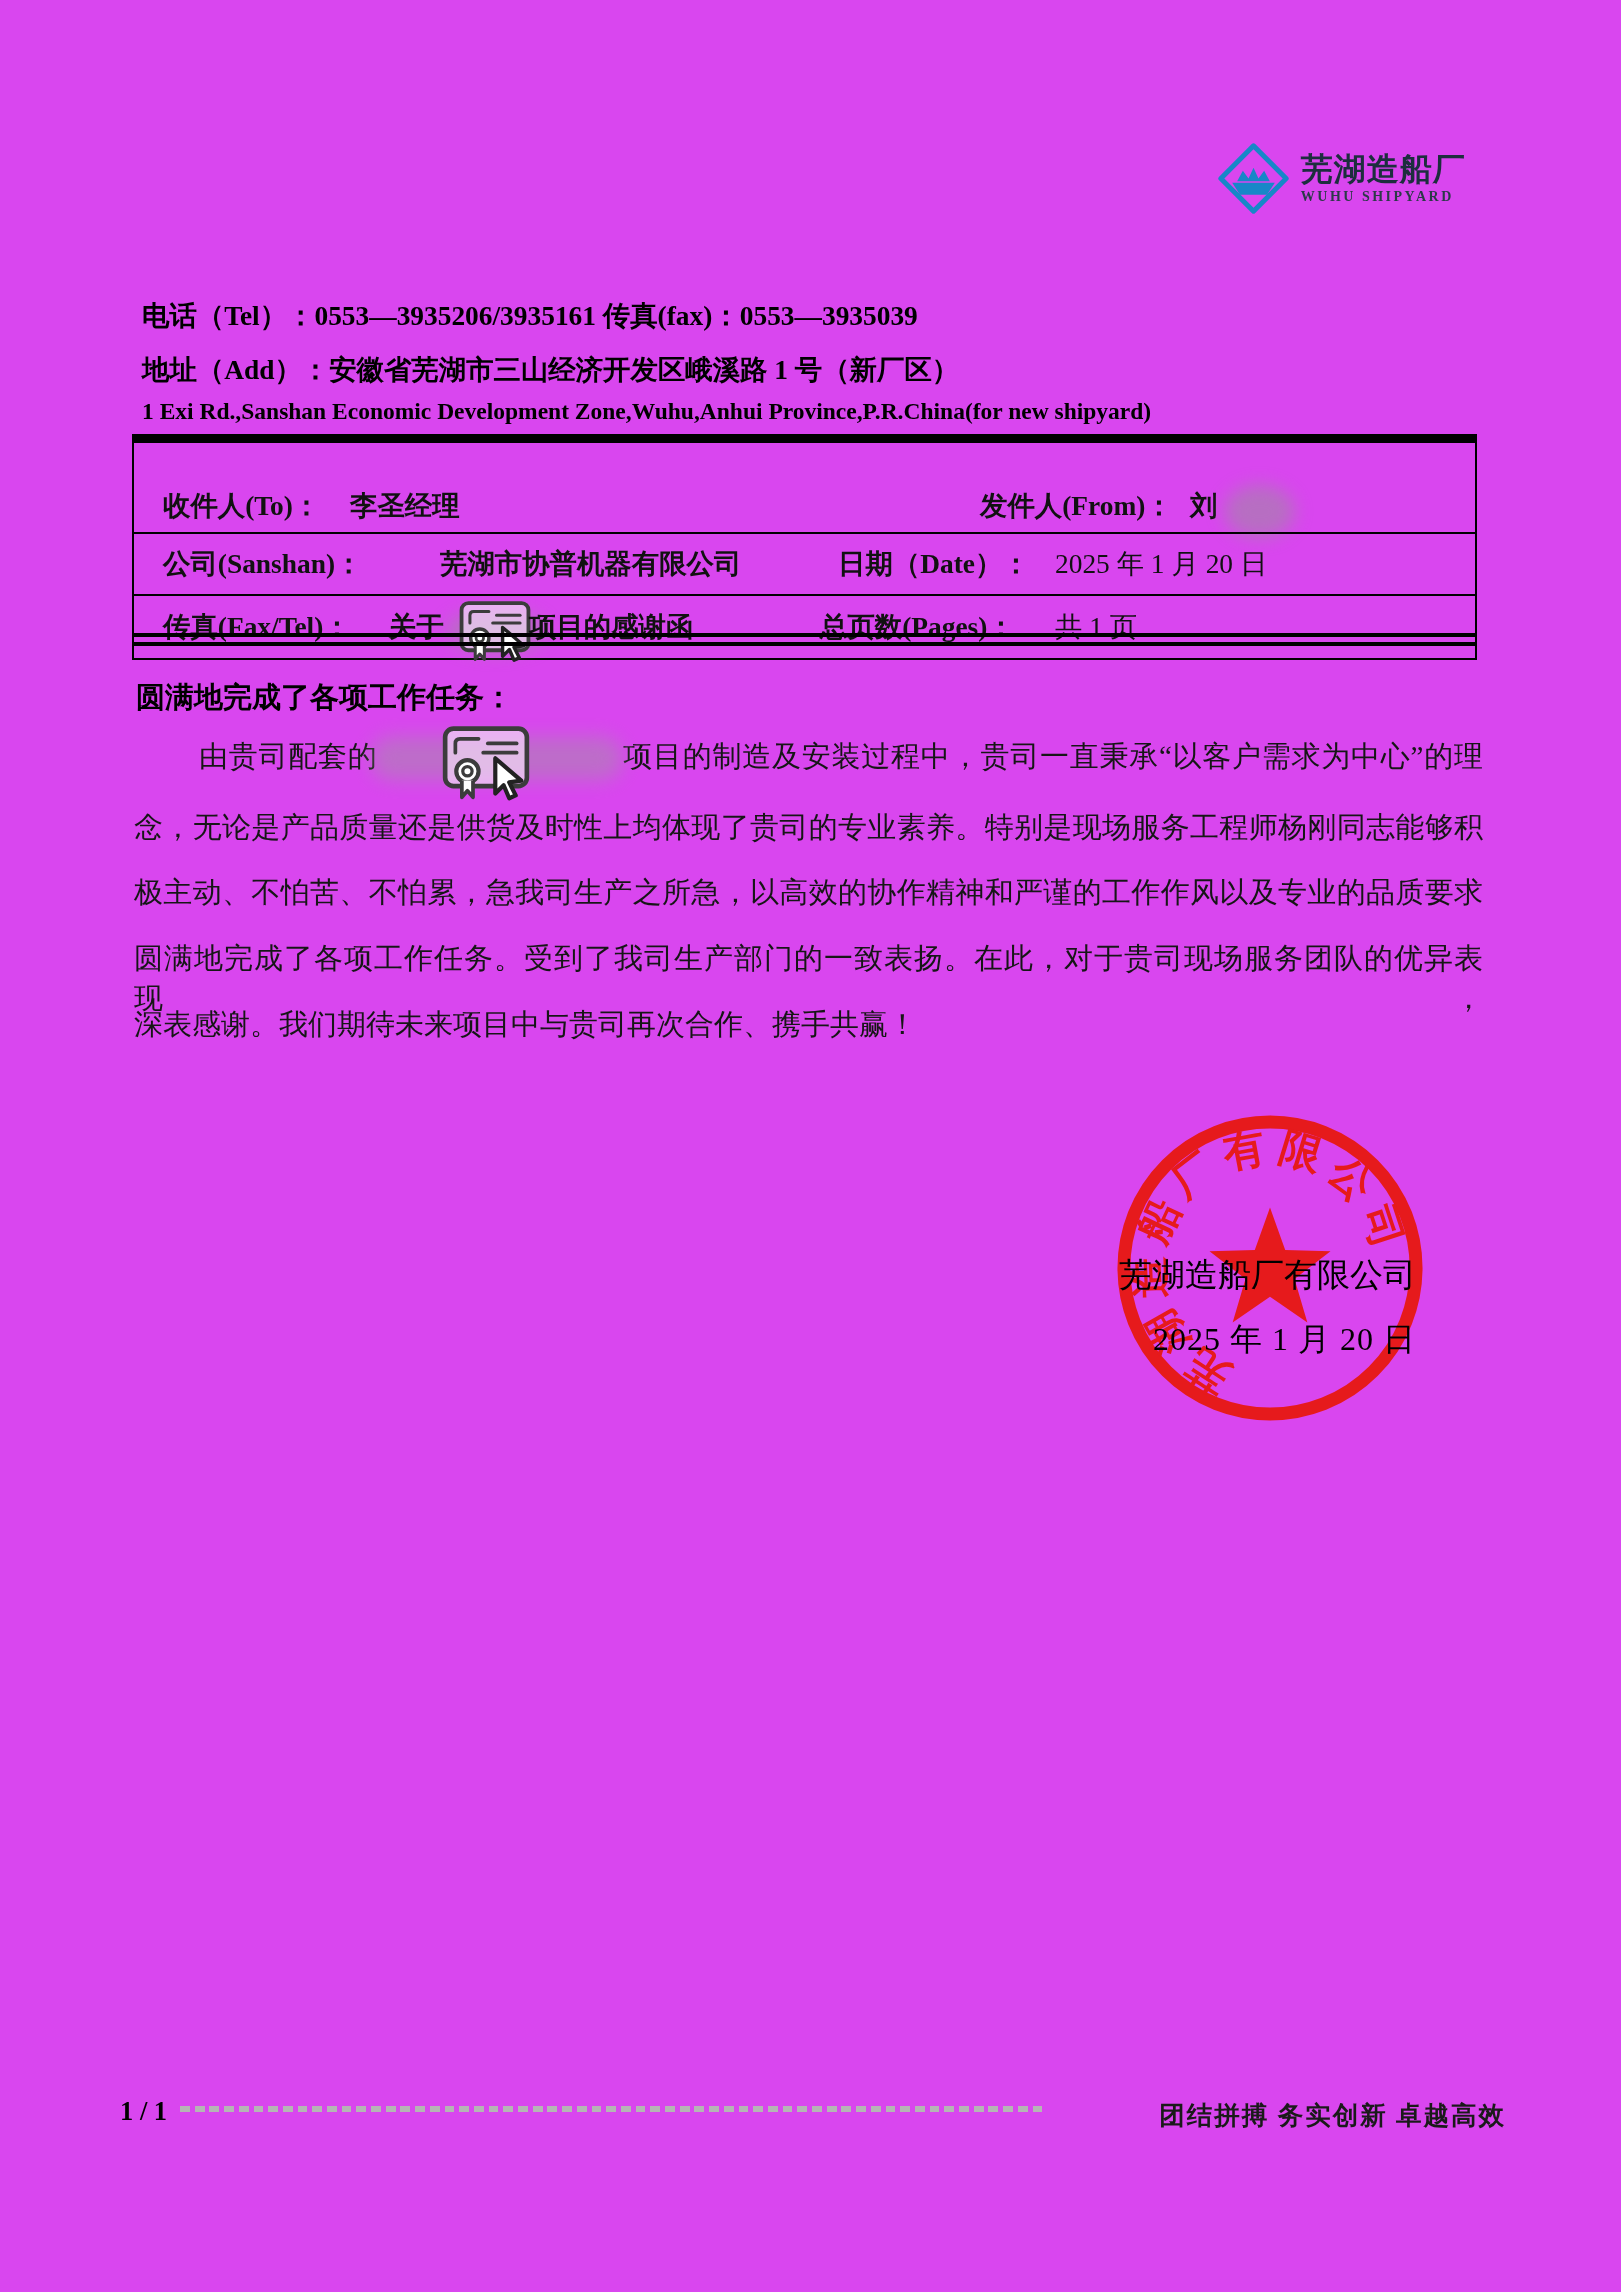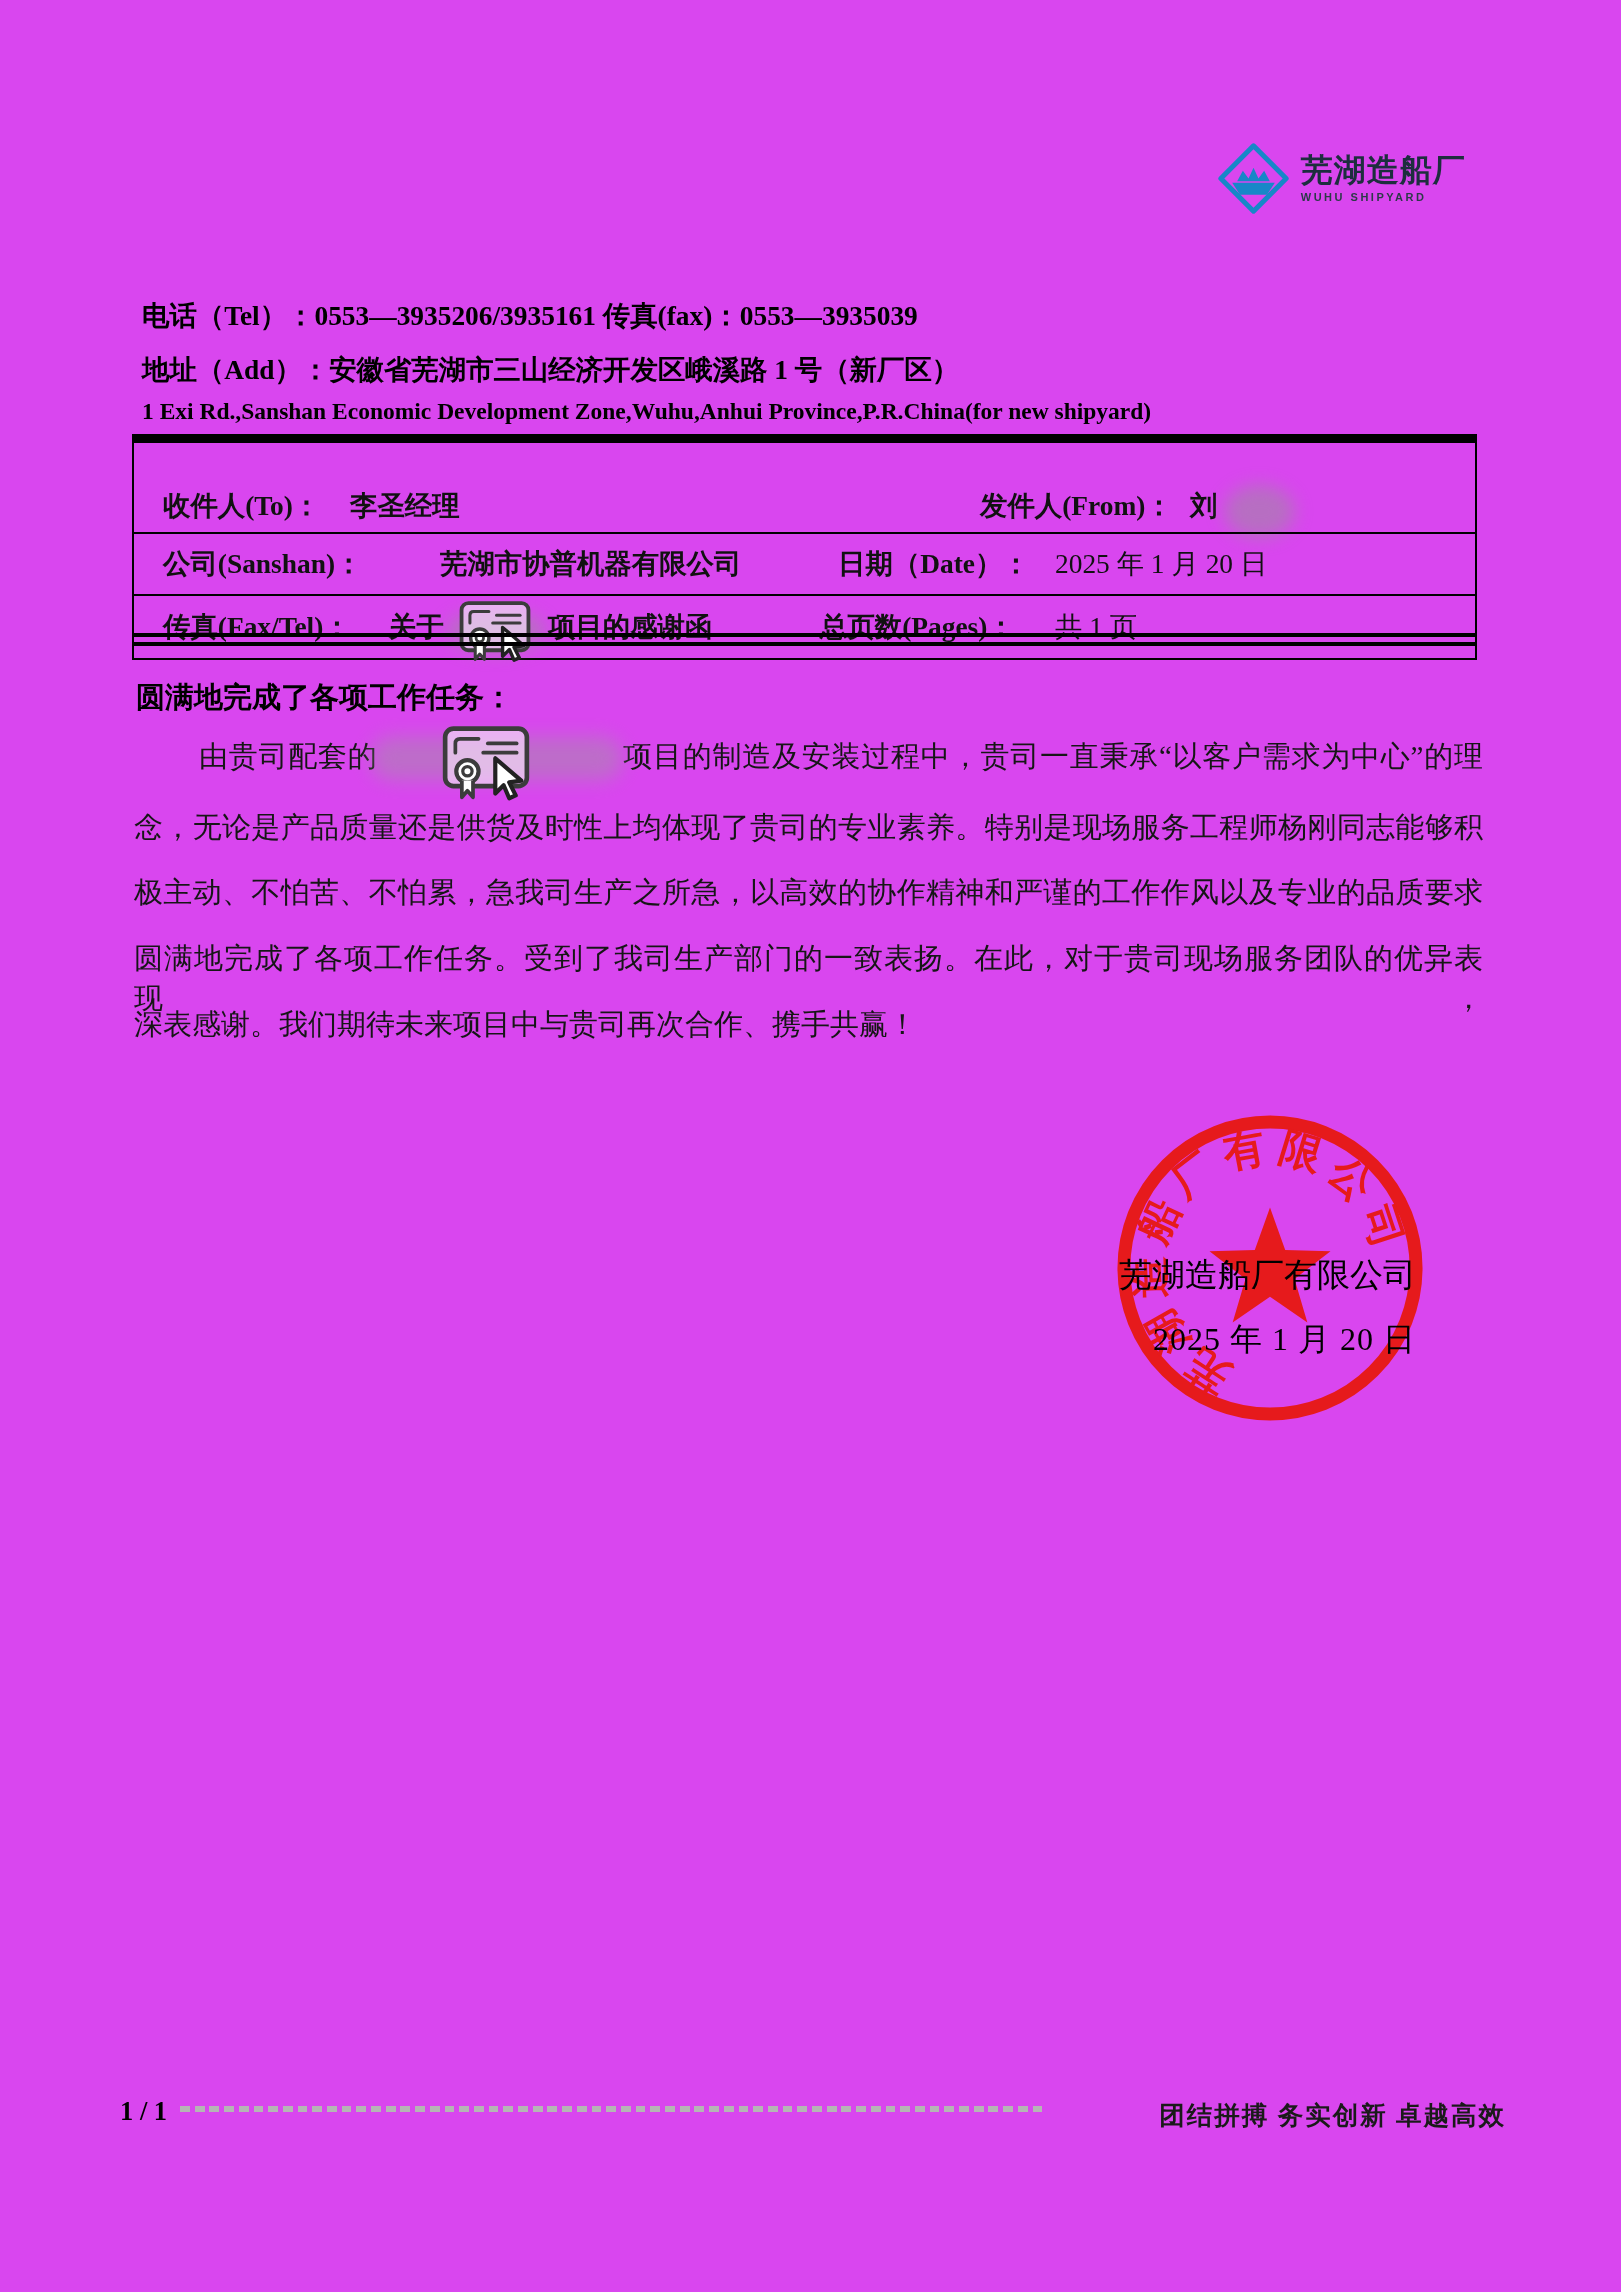--- a/index.html
+++ b/index.html
@@ -3,22 +3,22 @@
 <meta charset="utf-8">
 <style>
   html,body{margin:0;padding:0;background:#ffffff;}
   .page{position:relative;width:1621px;height:2293px;background:#d946ef;overflow:hidden;
         font-family:"Liberation Serif","DejaVu Serif",serif;color:#111;}
 
   
   .logo-wrap{position:absolute;left:1218px;top:143px;display:flex;align-items:center;gap:11.8px;}
   .logo-text-cn{font-family:"Liberation Sans","DejaVu Sans",sans-serif;font-weight:bold;
     font-size:32px;letter-spacing:1px;color:#1d2e3e;line-height:1;}
-  .logo-text-en{font-family:Liberation Sans, sans-serif;font-weight:bold;
-    font-size:11px;letter-spacing:2.5px;color:#2b3a48;line-height:1;margin-top:5.9px;}
+  .logo-text-en{font-family:Liberation Serif, serif;font-weight:bold;
+    font-size:14px;letter-spacing:2.5px;color:#2b3a48;line-height:1;margin-top:5.9px;}
 
   
   .contact-line{position:absolute;left:142px;font-weight:bold;font-size:27.4px;white-space:nowrap;color:#000;}
   .contact-en{font-size:23.5px;}
 
   
   .tbl{position:absolute;left:132px;top:434px;width:1341px;border-top:9.8px solid #000;
        border-left:2px solid #000;border-right:2px solid #000;}
   .tbl-row{position:relative;width:100%;}
   .r1{height:53px;margin-top:36px;}
@@ -96,21 +96,21 @@
       <svg class="cert-icon-fax" style="left:323px;top:2px;" width="76" height="65" viewBox="0 0 100 84">
         <rect x="6" y="6" width="88" height="62" rx="9" fill="rgba(255,255,255,0.55)" stroke="#3c3c3c" stroke-width="5"></rect>
         <path d="M17 32 V22 q0-5 5-5 H42" fill="none" stroke="#3c3c3c" stroke-width="4" stroke-linecap="round"></path>
         <line x1="52" y1="22" x2="83" y2="22" stroke="#3c3c3c" stroke-width="4" stroke-linecap="round"></line>
         <line x1="47" y1="32" x2="83" y2="32" stroke="#3c3c3c" stroke-width="4" stroke-linecap="round"></line>
         <circle cx="30" cy="52" r="12" fill="#fff" stroke="#3c3c3c" stroke-width="4.5"></circle>
         <circle cx="30" cy="52" r="5" fill="none" stroke="#3c3c3c" stroke-width="3.5"></circle>
         <path d="M24 62 V80 L30 73 L36 80 V62" fill="#fff" stroke="#3c3c3c" stroke-width="4" stroke-linejoin="round"></path>
         <path d="M60 38 L60 76 L69 67 L75 81 L82 78 L75 64 L88 62 Z" fill="#fff" stroke="#222" stroke-width="4.5" stroke-linejoin="round"></path>
       </svg>
-      <span class="cell lbl" style="left:414px;font-family:Liberation Serif, serif;">项目的感谢函</span>
+      <span class="cell lbl" style="left:395px;font-family:Liberation Serif, serif;">项目的感谢函</span>
       <span class="cell lbl" style="left:686px;">总页数(Pages)：</span>
       <span class="cell" style="left:921px;">共 1 页</span>
     </div>
   </div>
   <div class="dbl-rule-a"></div>
   <div class="dbl-rule-b"></div>
 
   <div class="salutation">圆满地完成了各项工作任务：</div>
 
   <div class="bodyline just" style="top:737px;">

